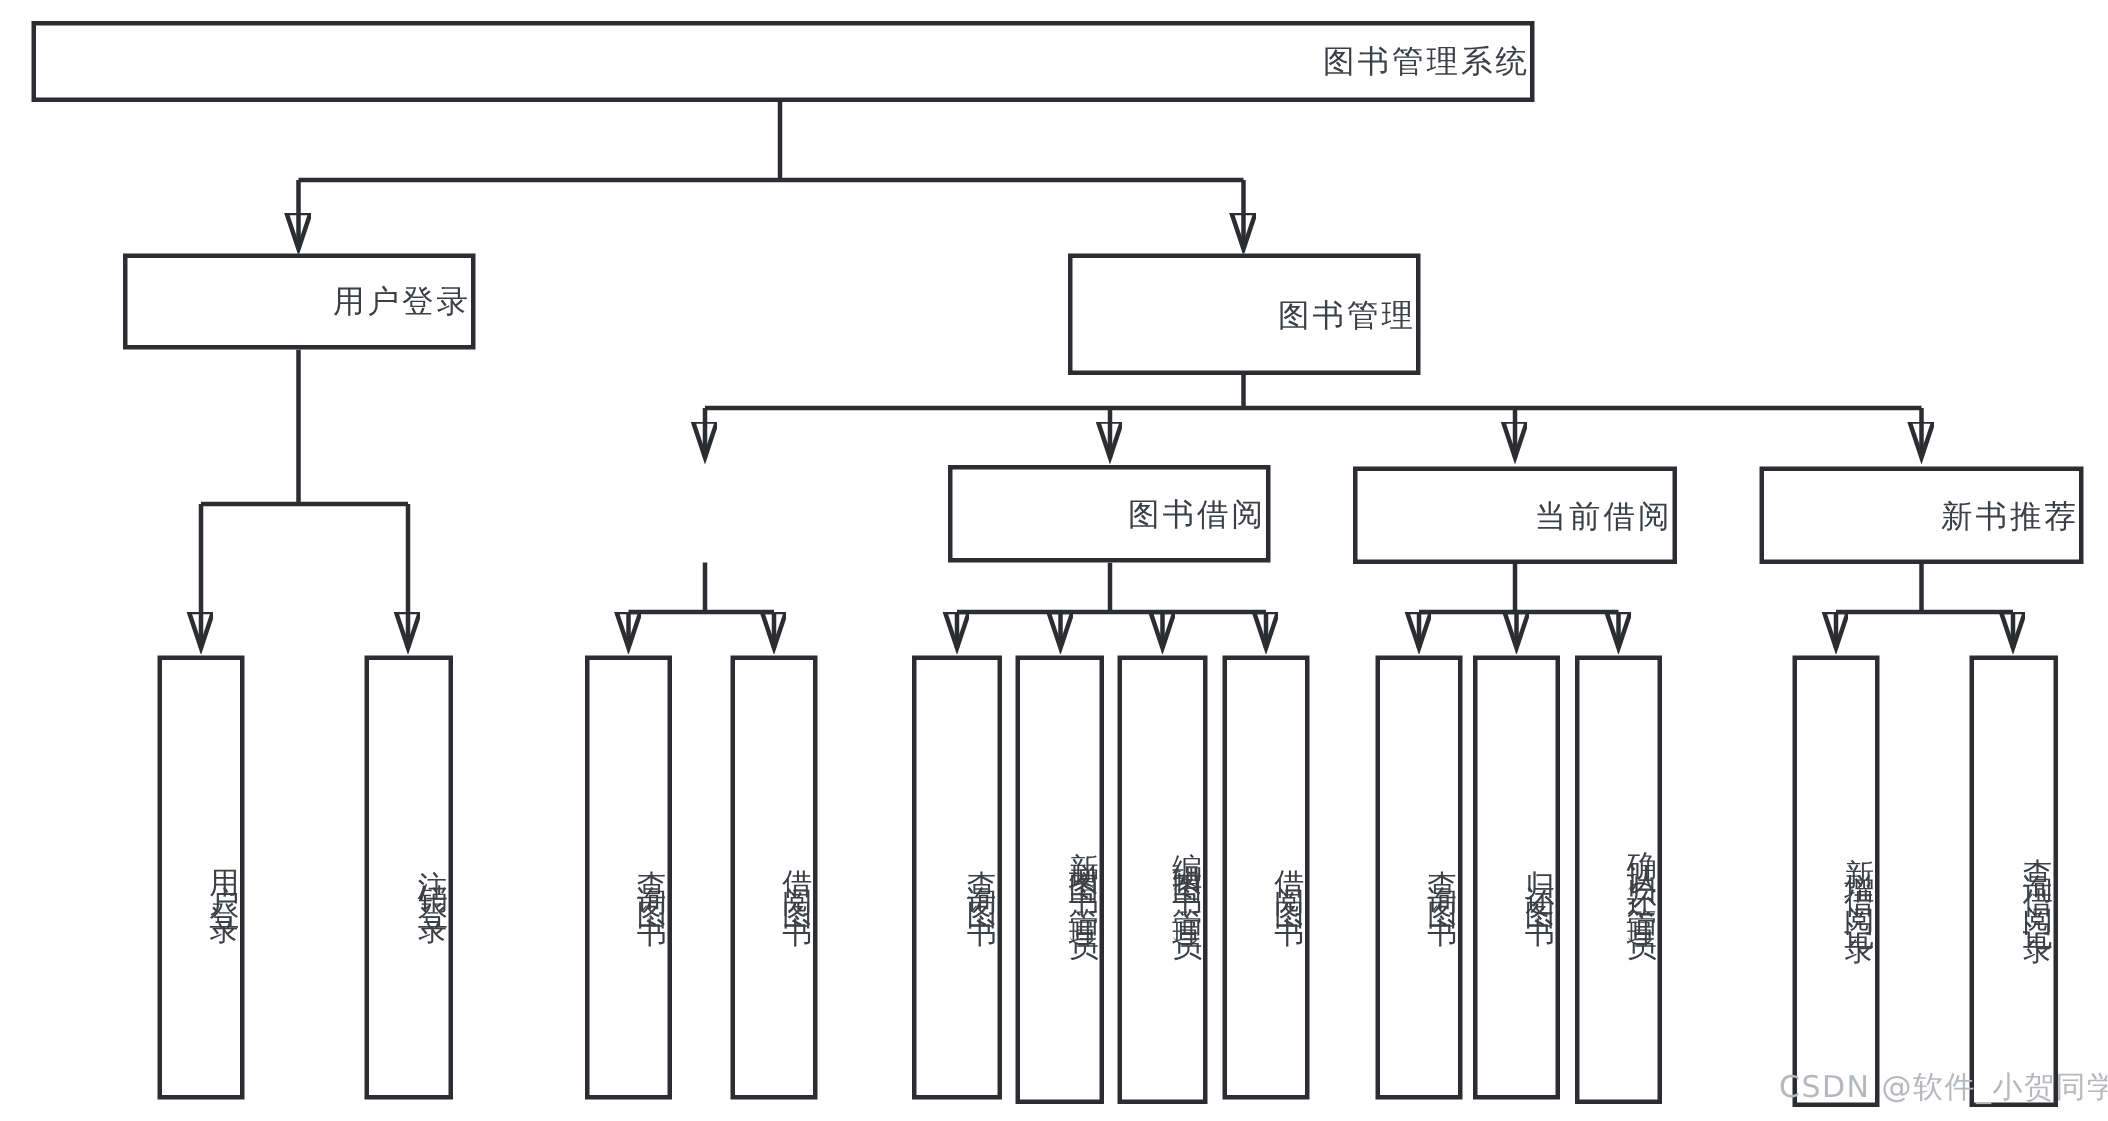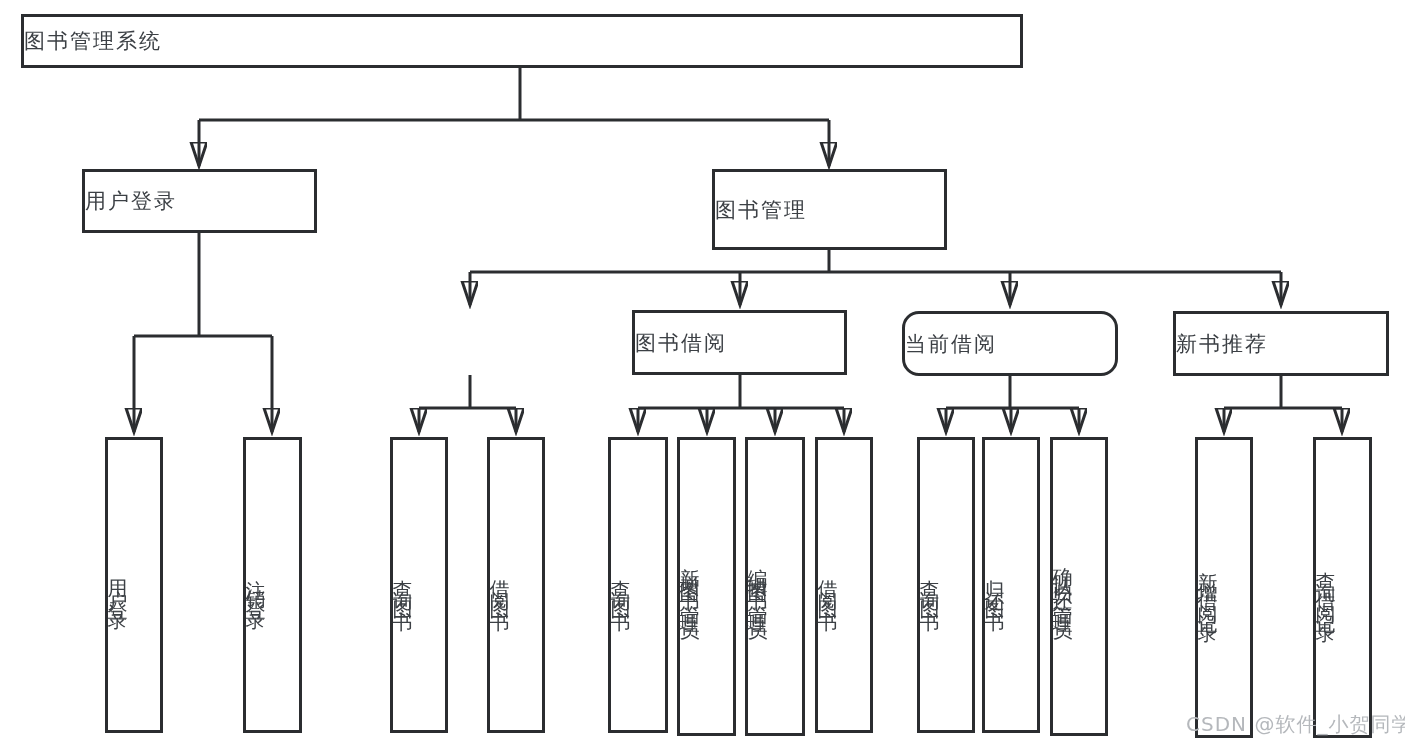--- a/index.html
+++ b/index.html
@@ -13,21 +13,21 @@
   }
   .wires { position: absolute; left: 0; top: 0; width: 1405px; height: 747px; }
   .wires path { stroke: #2b2d30; stroke-width: 3; fill: none; }
   .box {
     position: absolute;
     box-sizing: border-box;
     background: #ffffff;
     border: 3px solid #2b2d30;
     display: flex;
     align-items: center;
-    justify-content: flex-start;
+    justify-content: flex-end;
     color: #3c4045;
   }
   .h-label { font-size: 21px; letter-spacing: 2px; white-space: nowrap; }
   .leaf .v-label {
     writing-mode: vertical-lr;
     font-size: 20px;
     line-height: 1;
     letter-spacing: 0.52em;
     white-space: nowrap;
   }
@@ -103,21 +103,21 @@
   <div class="box" style="left:82px; top:169px; width:235px; height:64px;">
     <span class="h-label">用户登录</span>
   </div>
   <div class="box" style="left:712px; top:169px; width:235px; height:81px;">
     <span class="h-label">图书管理</span>
   </div>
 
   <div class="box" style="left:632px; top:310px; width:215px; height:65px;">
     <span class="h-label">图书借阅</span>
   </div>
-  <div class="box" style="left:902px; top:311px; width:216px; height:65px;border-radius:17px;">
+  <div class="box" style="left:902px; top:311px; width:216px; height:65px;">
     <span class="h-label">当前借阅</span>
   </div>
   <div class="box" style="left:1173px; top:311px; width:216px; height:65px;">
     <span class="h-label">新书推荐</span>
   </div>
 
   <div class="box leaf" style="left:105px; top:437px; width:58px; height:296px;">
     <span class="v-label">用户登录</span>
   </div>
   <div class="box leaf" style="left:243px; top:437px; width:59px; height:296px;">

